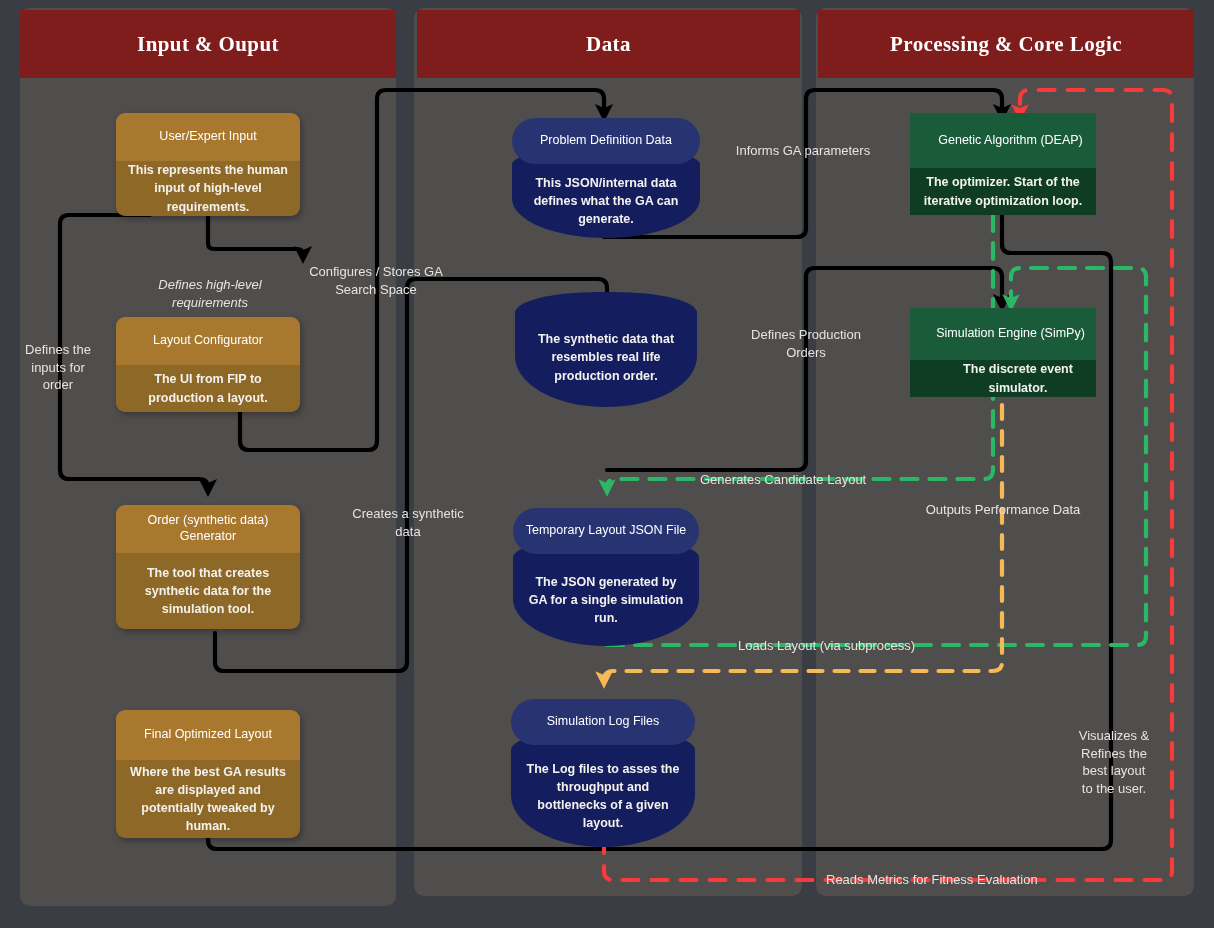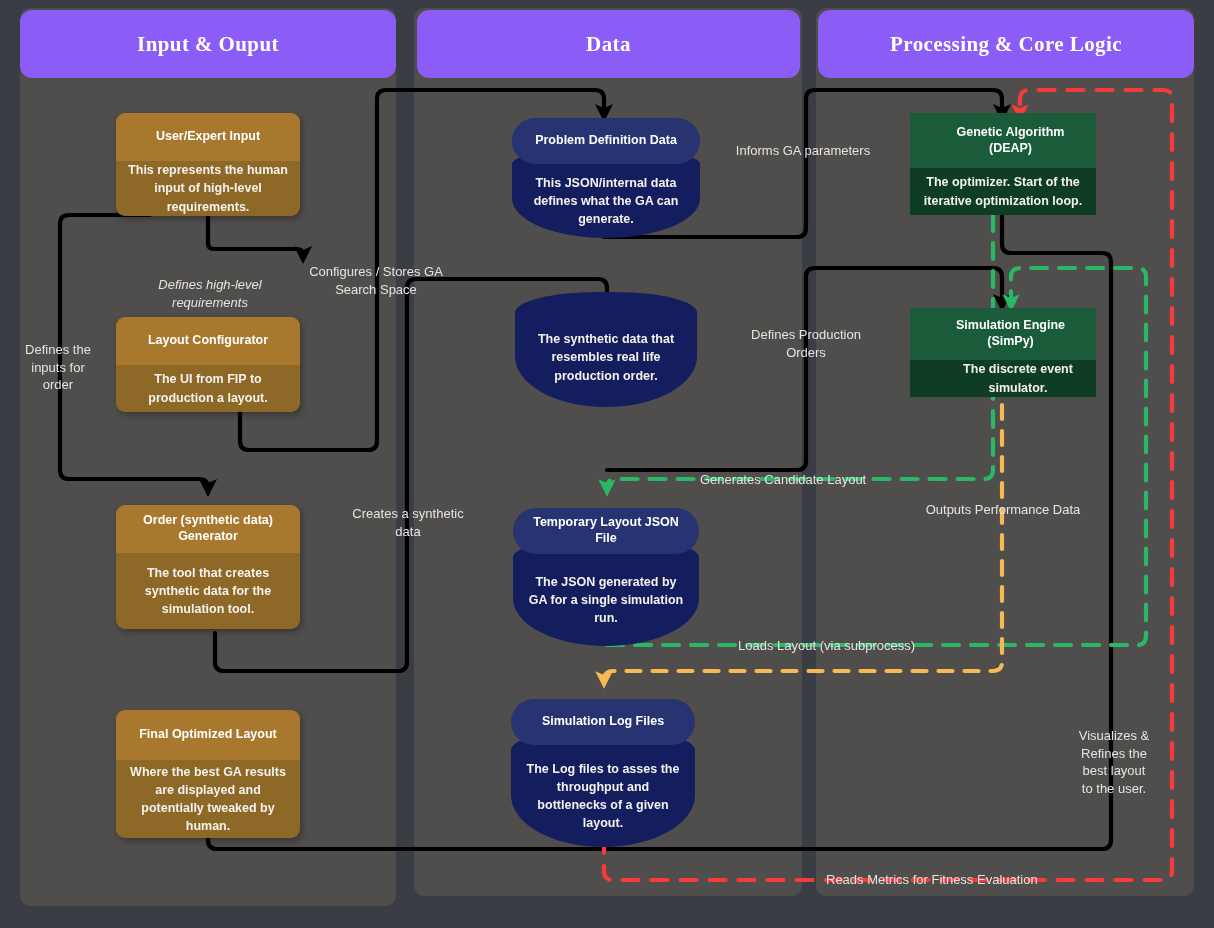--- a/index.html
+++ b/index.html
@@ -12,41 +12,41 @@
   #canvas { position: relative; width: 1214px; height: 928px; }
 
   
   .lane {
     position: absolute;
     background: #504d4d;
     border-radius: 10px;
   }
   .lane-header {
     position: absolute;
-    background: #8b5cf6;
-    border-radius: 12px;
+    background: #7f1d1d;
+    border-radius: 0;
     display: flex; align-items: center; justify-content: center;
     color: #ffffff;
     font-family: "Liberation Serif", serif;
     font-weight: bold;
     font-size: 21px;
     letter-spacing: .4px;
   }
 
   
   #edges { position: absolute; left: 0; top: 0; width: 1214px; height: 928px; }
 
   
   .node { position: absolute; }
   .node .hd {
     position: relative;
     display: flex; align-items: center; justify-content: center;
     text-align: center;
     color: #ffffff;
-    font-weight: bold;
+    font-weight: normal;
     font-size: 12.5px;
     line-height: 1.25;
     padding: 4px 10px;
     z-index: 2;
   }
   .node .bd {
     position: relative;
     display: flex; align-items: center; justify-content: center;
     text-align: center;
     color: #f4f2ee;

